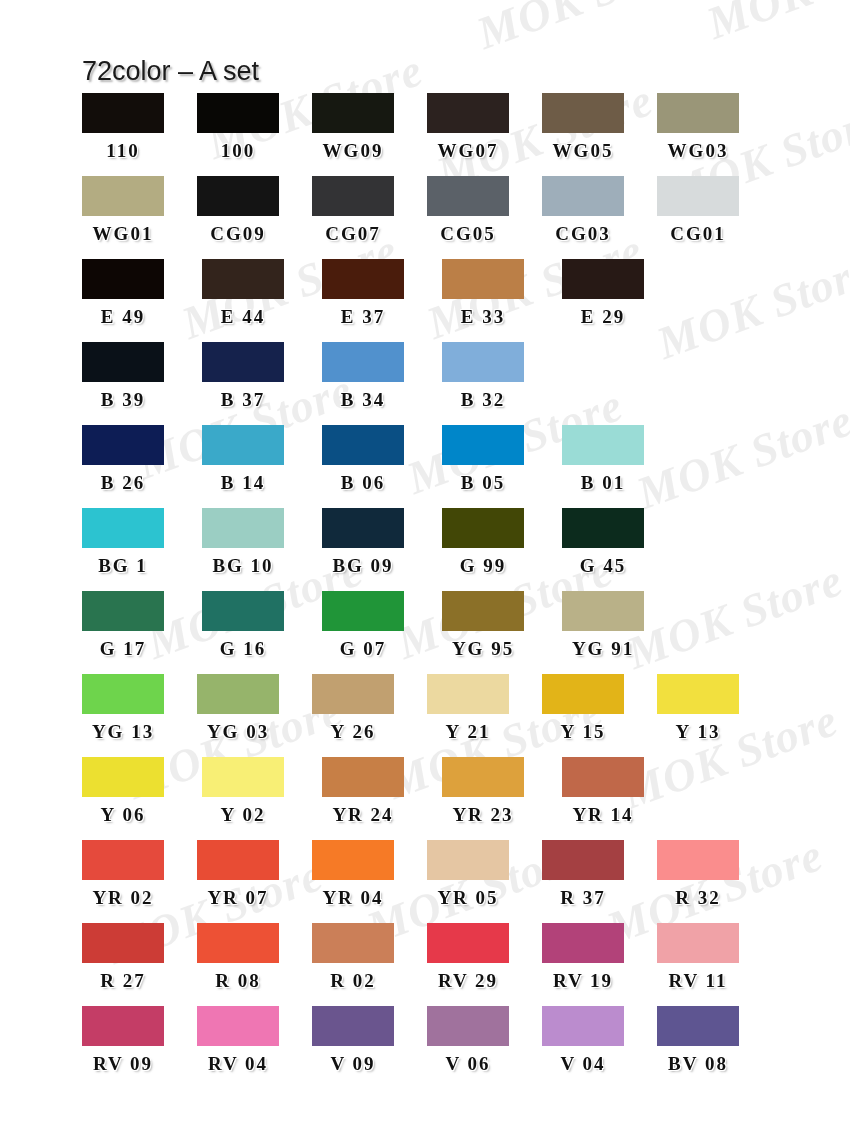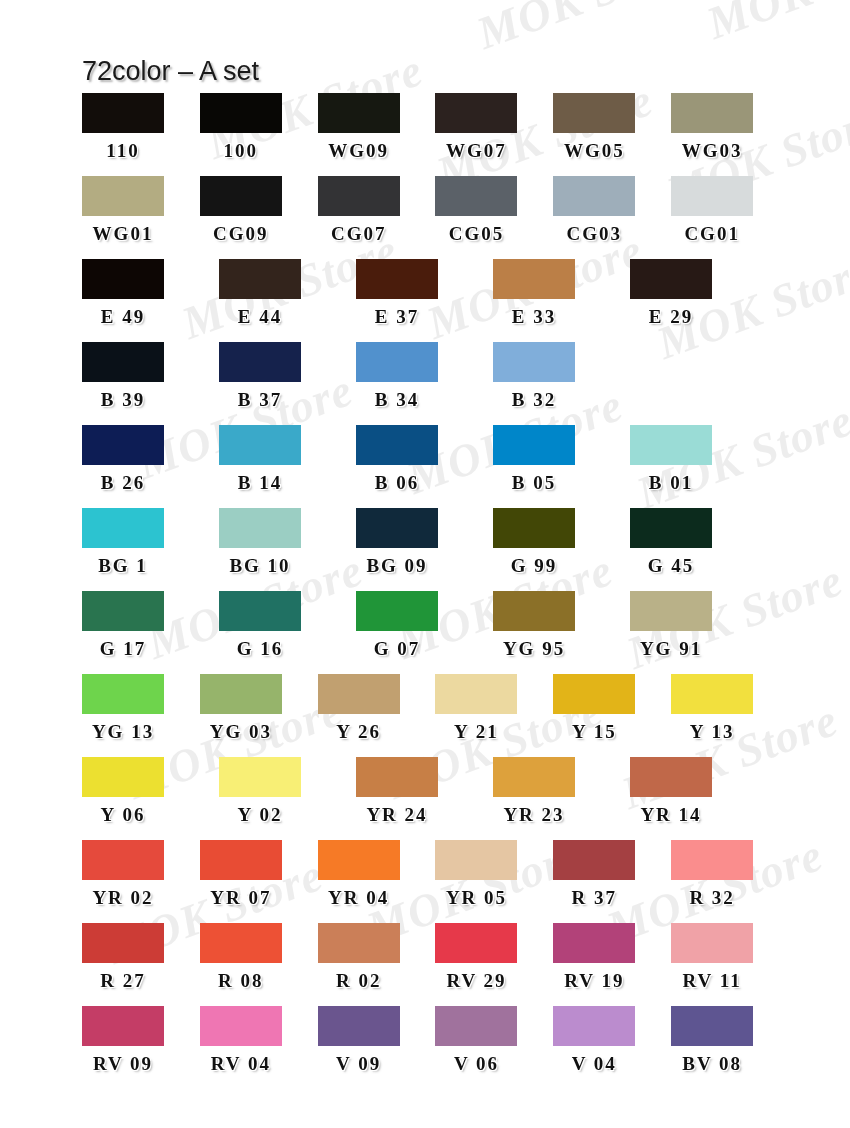--- a/index.html
+++ b/index.html
@@ -52,21 +52,20 @@
   #swatch-grid {
     position: absolute;
     left: 82px;
     top: 93px;
     width: 690px;
     z-index: 6;
   }
   .swatch-row {
     display: flex;
     height: 83px;
-    gap: 17px;
   }
   .swatch-cell {
     width: 120px;
     display: flex;
     flex-direction: column;
     align-items: flex-start;
   }
   .swatch-chip {
     width: 82px;
     height: 40px;

